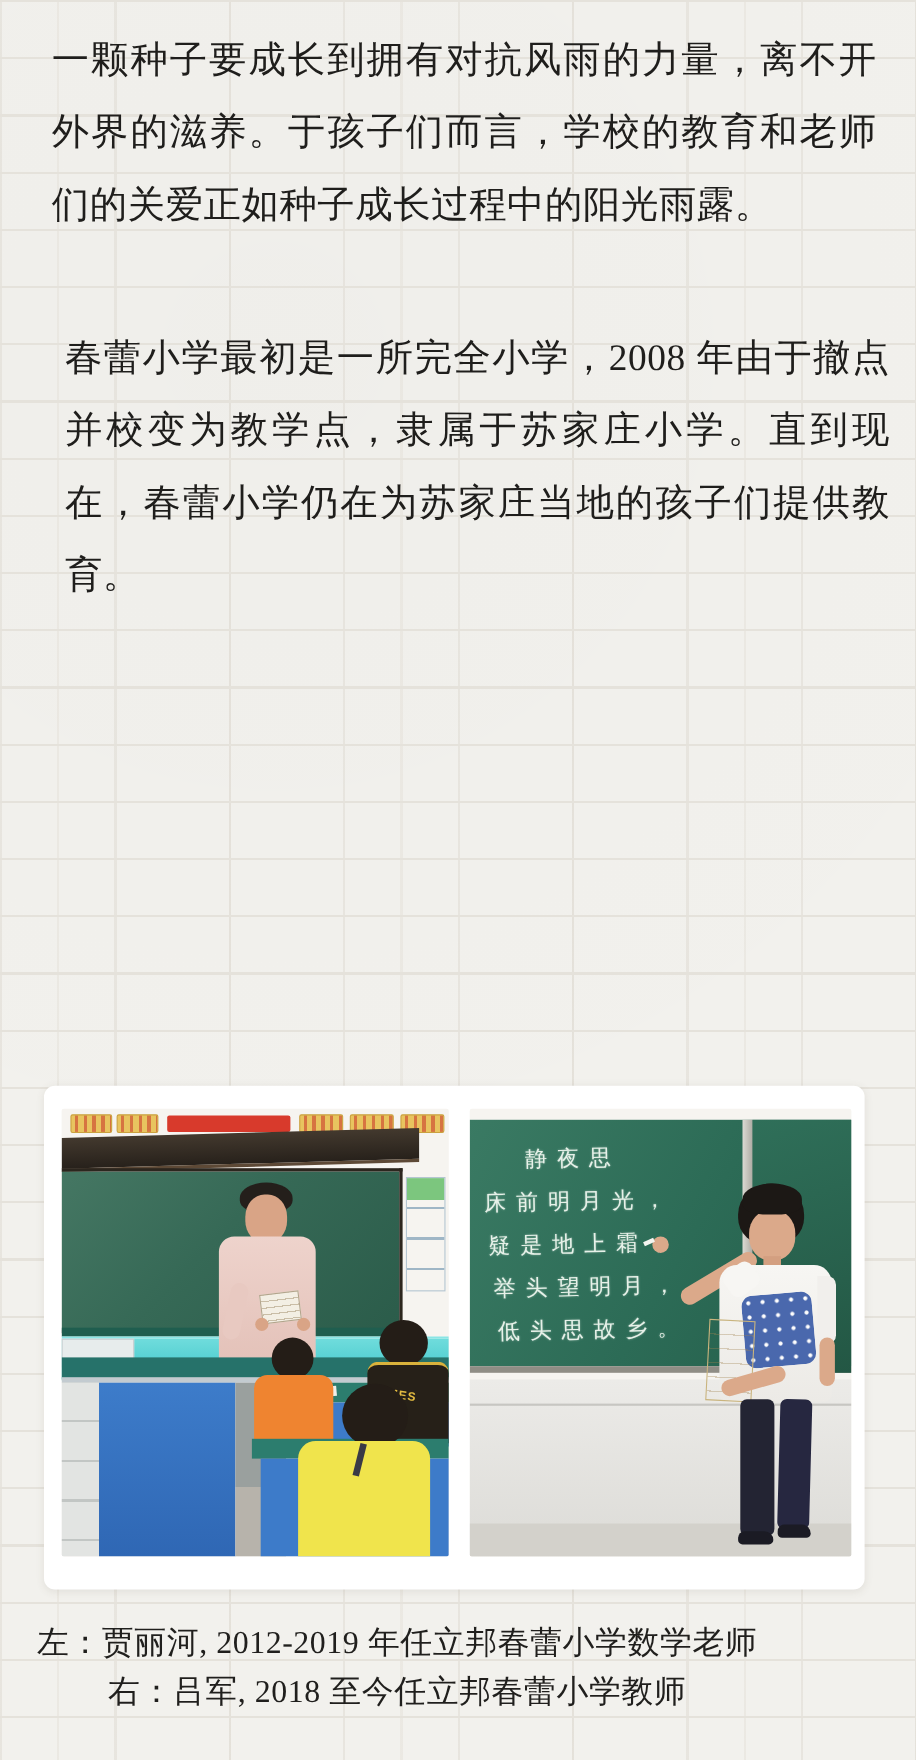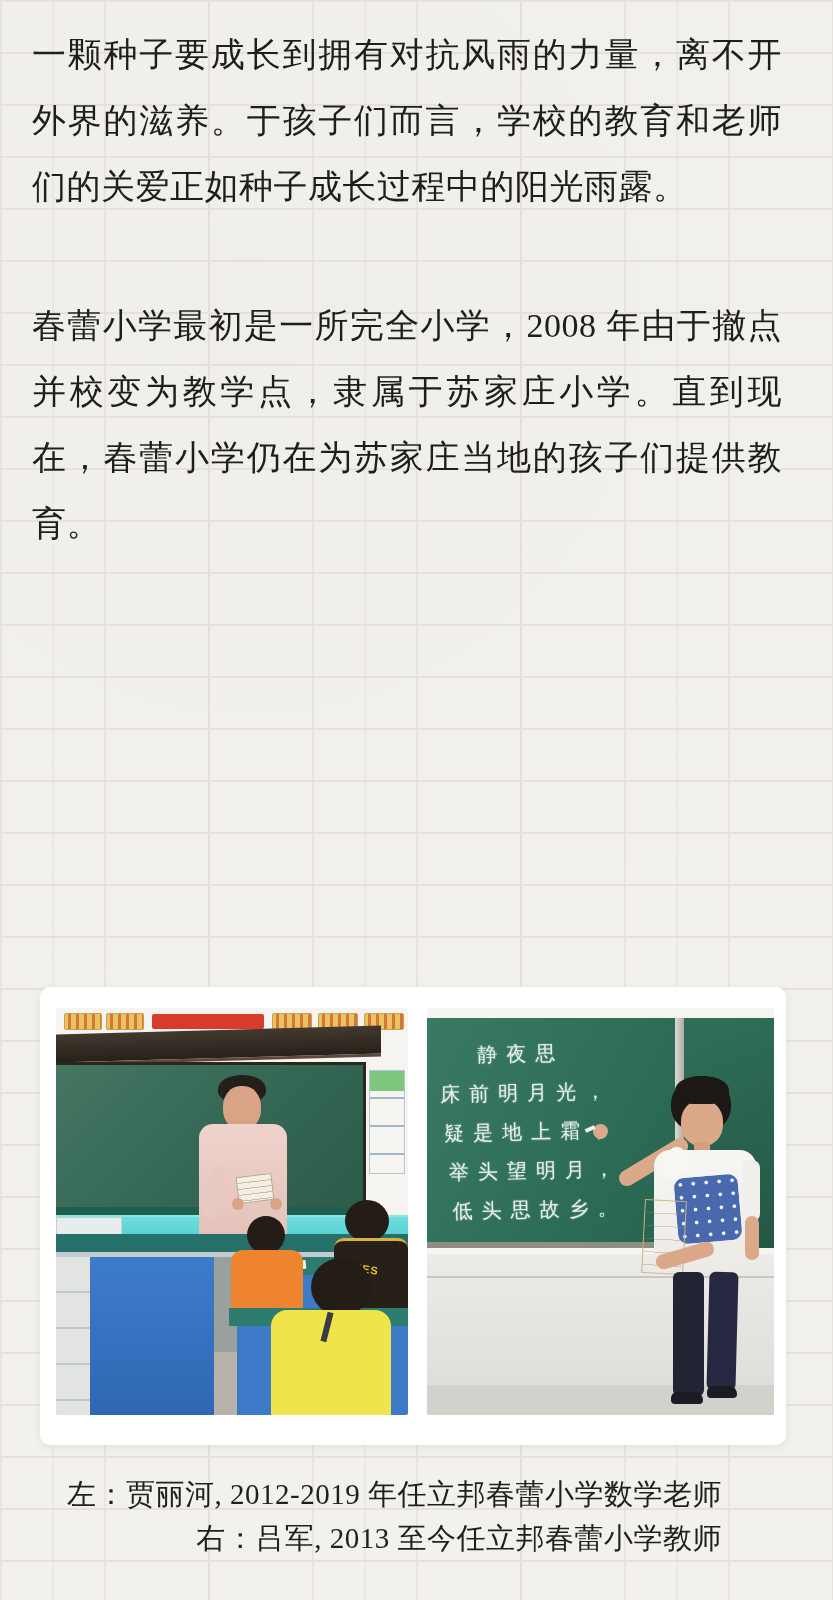--- a/index.html
+++ b/index.html
@@ -9,26 +9,26 @@
     overflow:hidden;
     font-family:"Liberation Serif","DejaVu Serif",serif;
     background-color:#f2f1ed;
     background-image:
       repeating-linear-gradient(180deg, #e5e2db 0 2px, rgba(0,0,0,0) 2px 52px),
       repeating-linear-gradient(90deg, rgba(223,219,211,0.55) 0 2px, rgba(0,0,0,0) 2px 104px),
       repeating-linear-gradient(90deg, rgba(0,0,0,0) 0 52px, rgba(228,224,216,0.5) 52px 54px, rgba(0,0,0,0) 54px 156px),
       radial-gradient(circle at 30% 20%, rgba(0,0,0,0.012), rgba(0,0,0,0) 60%);
   }
   .para {
-    position:absolute; left:32px; width:750px;
+    position:absolute; left:47px; width:750px;
     font-size:34px; line-height:66px; color:#1f1e1c;
     letter-spacing:0.5px; text-align:justify;
   }
   .para1 { top:22px; }
-  .para2 { top:293px; }
+  .para2 { top:293px;margin-left:12px; }
   .para3 { top:565px; }
 
   
   .photo-card {
     position:absolute; left:40px; top:987px; width:746px; height:458px;
     background:#ffffff; border-radius:10px;
     box-shadow:0 2px 8px rgba(90,80,60,0.10);
   }
   .scene {
     position:absolute; top:21px; height:407px; overflow:hidden;
@@ -148,21 +148,21 @@
   .pr-arm-side { top:152px; left:316px; width:17px; height:62px; background:#f1efec; border-radius:0 8px 8px 8px; }
   .pr-arm-side-skin { top:208px; left:318px; width:14px; height:44px; background:#dba98a; border-radius:7px; }
   .pr-leg1 { top:264px; left:246px; width:31px; height:124px; background:#232433; border-radius:6px; }
   .pr-leg2 { top:264px; left:281px; width:29px; height:118px; background:#262740; border-radius:6px; transform:rotate(1.5deg); }
   .pr-shoe1 { top:384px; left:244px; width:32px; height:12px; background:#1b1b24; border-radius:6px 8px 4px 4px; }
   .pr-shoe2 { top:378px; left:280px; width:30px; height:12px; background:#1b1b24; border-radius:6px 8px 4px 4px; }
 
   
   .caption {
     position:absolute; top:1472px; left:0; width:722px;
-    text-align:right; color:#201f1d; font-size:29px; line-height:44px;
+    text-align:center; color:#201f1d; font-size:29px; line-height:44px;
     letter-spacing:0.5px;
   }
 </style>
 </head>
 <body>
 
 <div class="page">
 
   <p class="para para1">一颗种子要成长到拥有对抗风雨的力量，离不开外界的滋养。于孩子们而言，学校的教育和老师们的关爱正如种子成长过程中的阳光雨露。</p>
   <p class="para para2">春蕾小学最初是一所完全小学，2008 年由于撤点并校变为教学点，隶属于苏家庄小学。直到现在，春蕾小学仍在为苏家庄当地的孩子们提供教育。</p>
@@ -246,16 +246,16 @@
       <div class="abs pr-forearm"></div>
       <div class="abs pr-leg1"></div>
       <div class="abs pr-leg2"></div>
       <div class="abs pr-shoe1"></div>
       <div class="abs pr-shoe2"></div>
     </div>
   </div>
 
   <div class="caption">
     <div>左：贾丽河, 2012-2019 年任立邦春蕾小学数学老师</div>
-    <div>右：吕军, 2013 至今任立邦春蕾小学教师</div>
+    <div>右：吕军, 2018 至今任立邦春蕾小学教师</div>
   </div>
 
 </div>
 
 </body></html>

